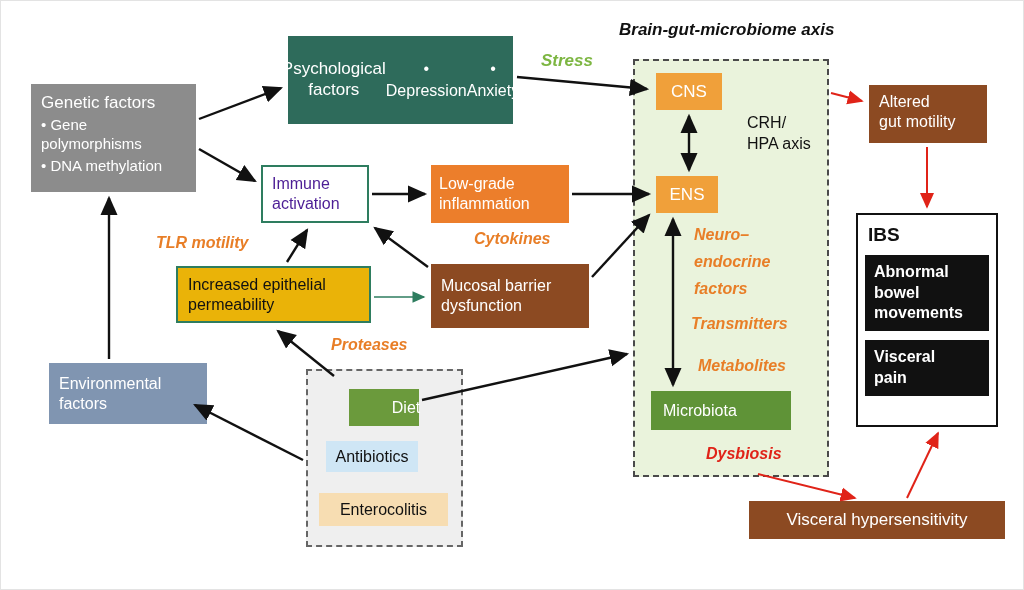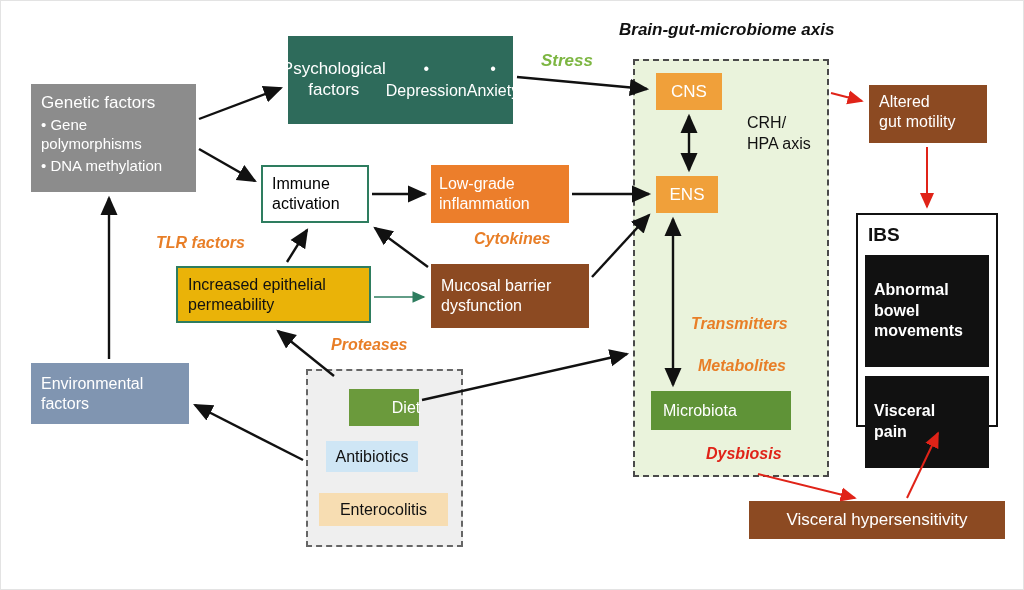--- a/index.html
+++ b/index.html
@@ -15,44 +15,44 @@
   
   #genetic{ left:30px; top:83px; width:165px; height:108px; background:#8C8C8C; padding:8px 10px; }
   #genetic .t{ font-size:17px; }
   #genetic .i{ display:block; font-size:15px; margin-top:3px; }
 
   #psych{ left:287px; top:35px; width:225px; height:88px; background:#2E6B5B; padding:6px; flex-direction:row; }
   #psych .t{ font-size:17px; margin-bottom:2px; }
   #psych .i{ display:block; font-size:16px; line-height:1.35; }
 
   #immune{ left:260px; top:164px; width:108px; height:58px; background:#fff;
-           border:2px solid #2E7D5F; color:#000000; padding-left:9px; }
+           border:2px solid #2E7D5F; color:#4c1d95; padding-left:9px; }
   #lowgrade{ left:430px; top:164px; width:138px; height:58px; background:#EC7E2B; padding-left:8px; }
   #epithelial{ left:175px; top:265px; width:195px; height:57px; background:#eab308;
                border:2px solid #2E7D5F; color:#111; padding-left:10px; }
   #mucosal{ left:430px; top:263px; width:158px; height:64px; background:#8C4A22; padding-left:10px; }
-  #environmental{ left:30px; top:362px; width:158px; height:61px; background:#8095B1; padding-left:10px; }
+  #environmental{ left:48px; top:362px; width:158px; height:61px; background:#8095B1; padding-left:10px; }
 
   #dietgroup{ left:305px; top:368px; width:157px; height:178px; background:#EFEFEF; border:2px dashed #666; }
   #diet{ left:348px; top:388px; width:70px; height:37px; background:#6B9A3C;padding-left:44px; }
   #antibiotics{ left:325px; top:440px; width:92px; height:31px; background:#CFE6F5; color:#111; }
   #enterocolitis{ left:318px; top:492px; width:129px; height:33px; background:#F7DDB2; color:#111; }
 
   #bgmbox{ left:632px; top:58px; width:196px; height:418px; background:#EAF3DC; border:2px dashed #4a4a4a; }
   #cns{ left:655px; top:72px; width:66px; height:37px; background:#F0A03A; font-size:17px; }
   #ens{ left:655px; top:175px; width:62px; height:37px; background:#F0A03A; font-size:17px; }
   #microbiota{ left:650px; top:390px; width:140px; height:39px; background:#5F9337; padding-left:12px; }
 
   #altered{ left:868px; top:84px; width:118px; height:58px; background:#8C4A22; padding:7px 10px; }
 
   #ibs{ left:855px; top:212px; width:142px; height:214px; background:#fff; border:2px solid #111;
         color:#111; padding:6px 7px; }
   #ibs .t{ font-size:19px; font-weight:bold; margin:2px 0 8px 3px; }
   .ibs-black{ background:#111; color:#fff; font-weight:bold; font-size:16px;
-              padding:25px 9px; margin-bottom:9px; line-height:1.3; }
+              padding:7px 9px; margin-bottom:9px; line-height:1.3; }
 
   #visceralhyper{ left:748px; top:500px; width:256px; height:38px; background:#8C4A22; font-size:17px; }
 
   
   .lbl{ position:absolute; font-weight:bold; font-style:italic; font-size:16px; line-height:1.3; }
   #diagtitle{ left:618px; top:18px; color:#111; font-size:17px; }
   #stress{ left:540px; top:49px; color:#7DB642; font-size:17px; }
   #crh{ left:722px; top:112px; color:#111; font-weight:normal; font-style:normal; font-size:16px;margin-left:24px; }
   #neuro{ left:693px; top:220px; color:#E87E27; line-height:1.7; }
   #transmitters{ left:690px; top:313px; color:#E87E27; }
@@ -110,25 +110,28 @@
 movements</div>
     <div class="ibs-black pre">Visceral
 pain</div>
   </div>
 
   <div class="node center" id="visceralhyper">Visceral hypersensitivity</div>
 
   <div class="lbl" id="stress">Stress</div>
   <div class="lbl pre" id="crh">CRH/
 HPA axis</div>
+  <div class="lbl pre" id="neuro">Neuro–
+endocrine
+factors</div>
   <div class="lbl" id="transmitters">Transmitters</div>
   <div class="lbl" id="metabolites">Metabolites</div>
   <div class="lbl" id="dysbiosis">Dysbiosis</div>
   <div class="lbl" id="cytokines">Cytokines</div>
-  <div class="lbl" id="tlr">TLR factors</div>
+  <div class="lbl" id="tlr">TLR motility</div>
   <div class="lbl" id="proteases">Proteases</div>
 
   <svg id="arrows" viewBox="0 0 1024 590" xmlns="http://www.w3.org/2000/svg">
     <defs>
       <marker id="mb" viewBox="0 0 10 8" markerWidth="9" markerHeight="8" refX="8" refY="4" orient="auto-start-reverse">
         <path d="M0,0 L9,4 L0,8 Z" fill="#111"></path>
       </marker>
       <marker id="mr" viewBox="0 0 10 8" markerWidth="9" markerHeight="8" refX="8" refY="4" orient="auto-start-reverse">
         <path d="M0,0 L9,4 L0,8 Z" fill="#E02318"></path>
       </marker>

